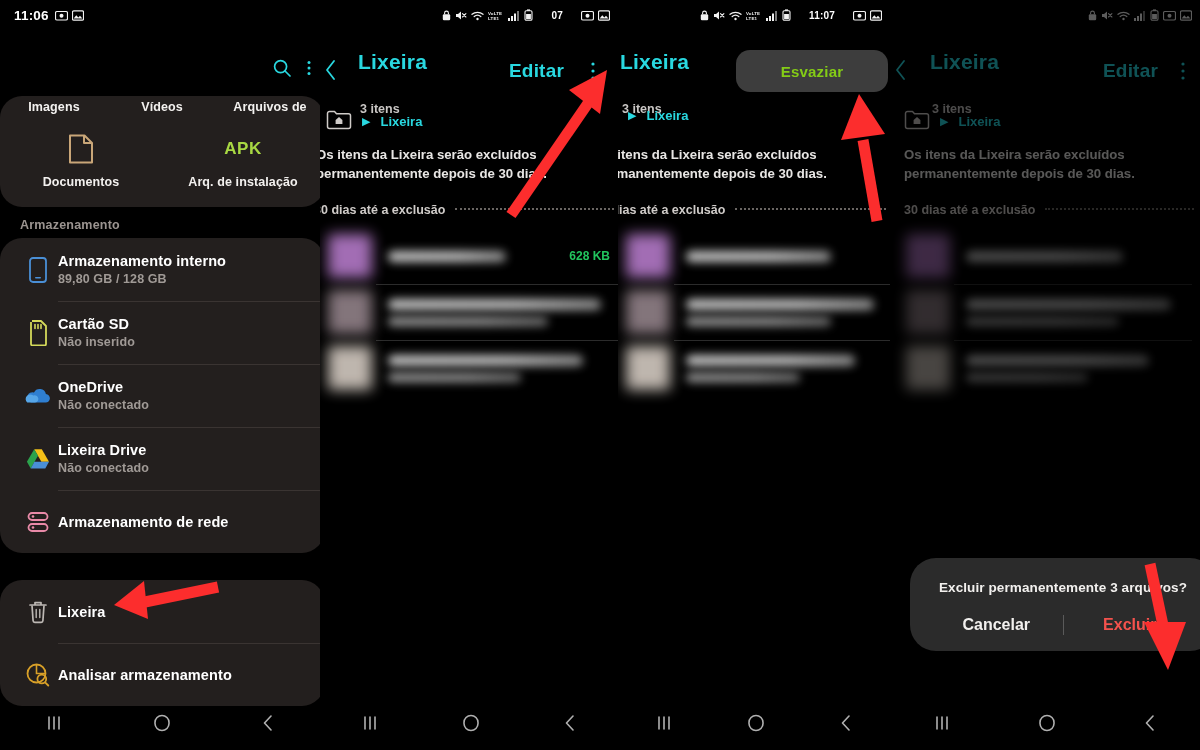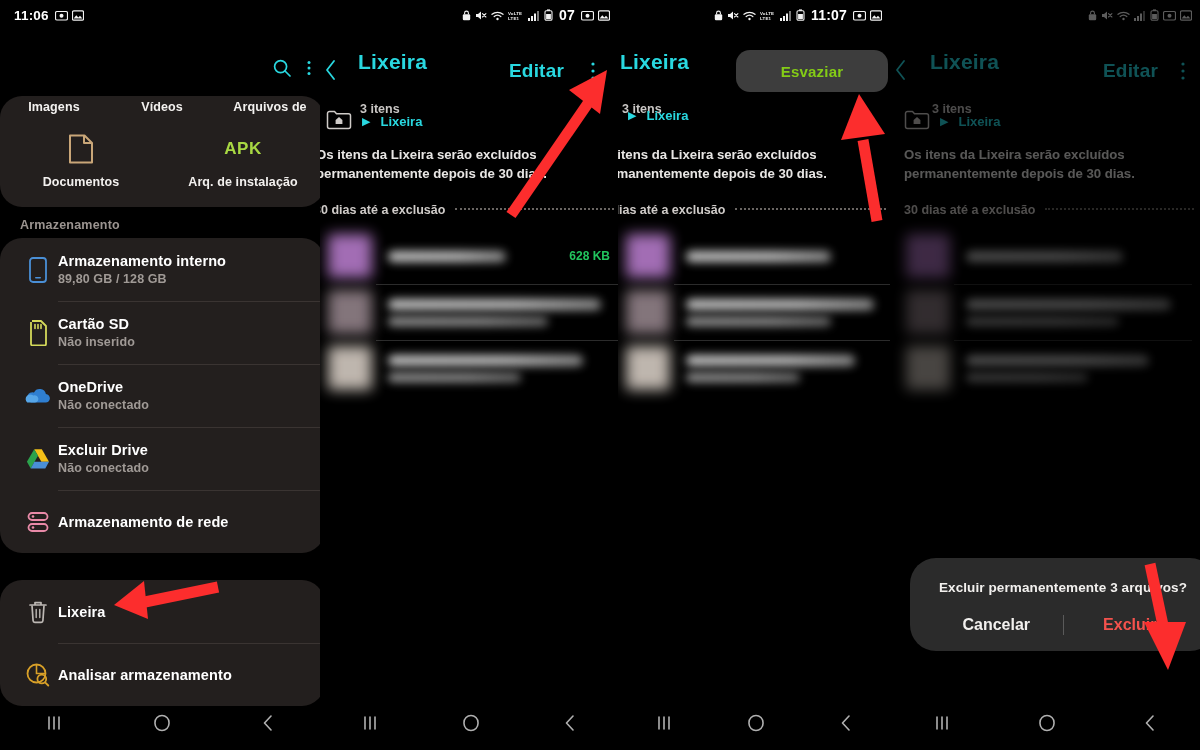--- a/index.html
+++ b/index.html
@@ -22,21 +22,21 @@
   .statusbar {
     position: absolute; top: 0; left: 0; right: 0; height: 30px;
     display: flex; align-items: center; color: #fff;
     font-size: 13px; font-weight: bold; letter-spacing: .2px;
   }
   .sb-clock { margin-left: 14px; font-size: 13.5px; }
   .sb-icons { display: flex; align-items: center; gap: 4px; margin-left: 6px; }
   .sb-right { position: absolute; right: 8px; display: flex; align-items: center; gap: 4px; }
   .sb-ico { display:inline-block; opacity: .95; }
   .sb-ico svg { display:block; }
-  .sb-clock2 { font-size: 14px; font-weight: bold; margin: 0 2px; }
+  .sb-clock2 { font-size: 10px; font-weight: bold; margin: 0 14px; }
   .cat-strip {
     position: absolute; top: 96px; left: 0; width: 324px;
     background: #231f1e; border-radius: 22px;
     padding: 6px 0 16px;
   }
   .cat-row { display: flex; }
   .cat-row.clipped { height: 16px; overflow: hidden; }
   .cat-cell {
     flex: 1; display: flex; flex-direction: column; align-items: center;
     gap: 9px; padding-top: 14px;
@@ -280,21 +280,21 @@
       </div>
       <div class="row">
         <div class="row-ico">
           <svg width="26" height="24" viewBox="0 0 26 24">
               <path d="M9.2 2.2h7.6l7.2 12.6h-7.6z" fill="#f4c018"></path>
               <path d="M9.2 2.2L1.9 14.8l3.8 6.6 7.3-12.6z" fill="#2ba24c"></path>
               <path d="M5.7 21.4h14.6l3.7-6.6H9.4z" fill="#4a8fd6"></path>
             </svg>
         </div>
         <div class="row-txt">
-          <span class="row-title">Excluir Drive</span>
+          <span class="row-title">Lixeira Drive</span>
           <span class="row-sub">Não conectado</span>
         </div>
       </div>
       <div class="row">
         <div class="row-ico">
           <svg width="24" height="24" viewBox="0 0 24 24">
               <rect x="2.5" y="3" width="19" height="7" rx="3.5" fill="none" stroke="#e98aa8" stroke-width="1.8"></rect>
               <rect x="2.5" y="14" width="19" height="7" rx="3.5" fill="none" stroke="#e98aa8" stroke-width="1.8"></rect>
               <circle cx="7" cy="6.5" r="1.3" fill="#e98aa8"></circle>
               <circle cx="7" cy="17.5" r="1.3" fill="#e98aa8"></circle>

